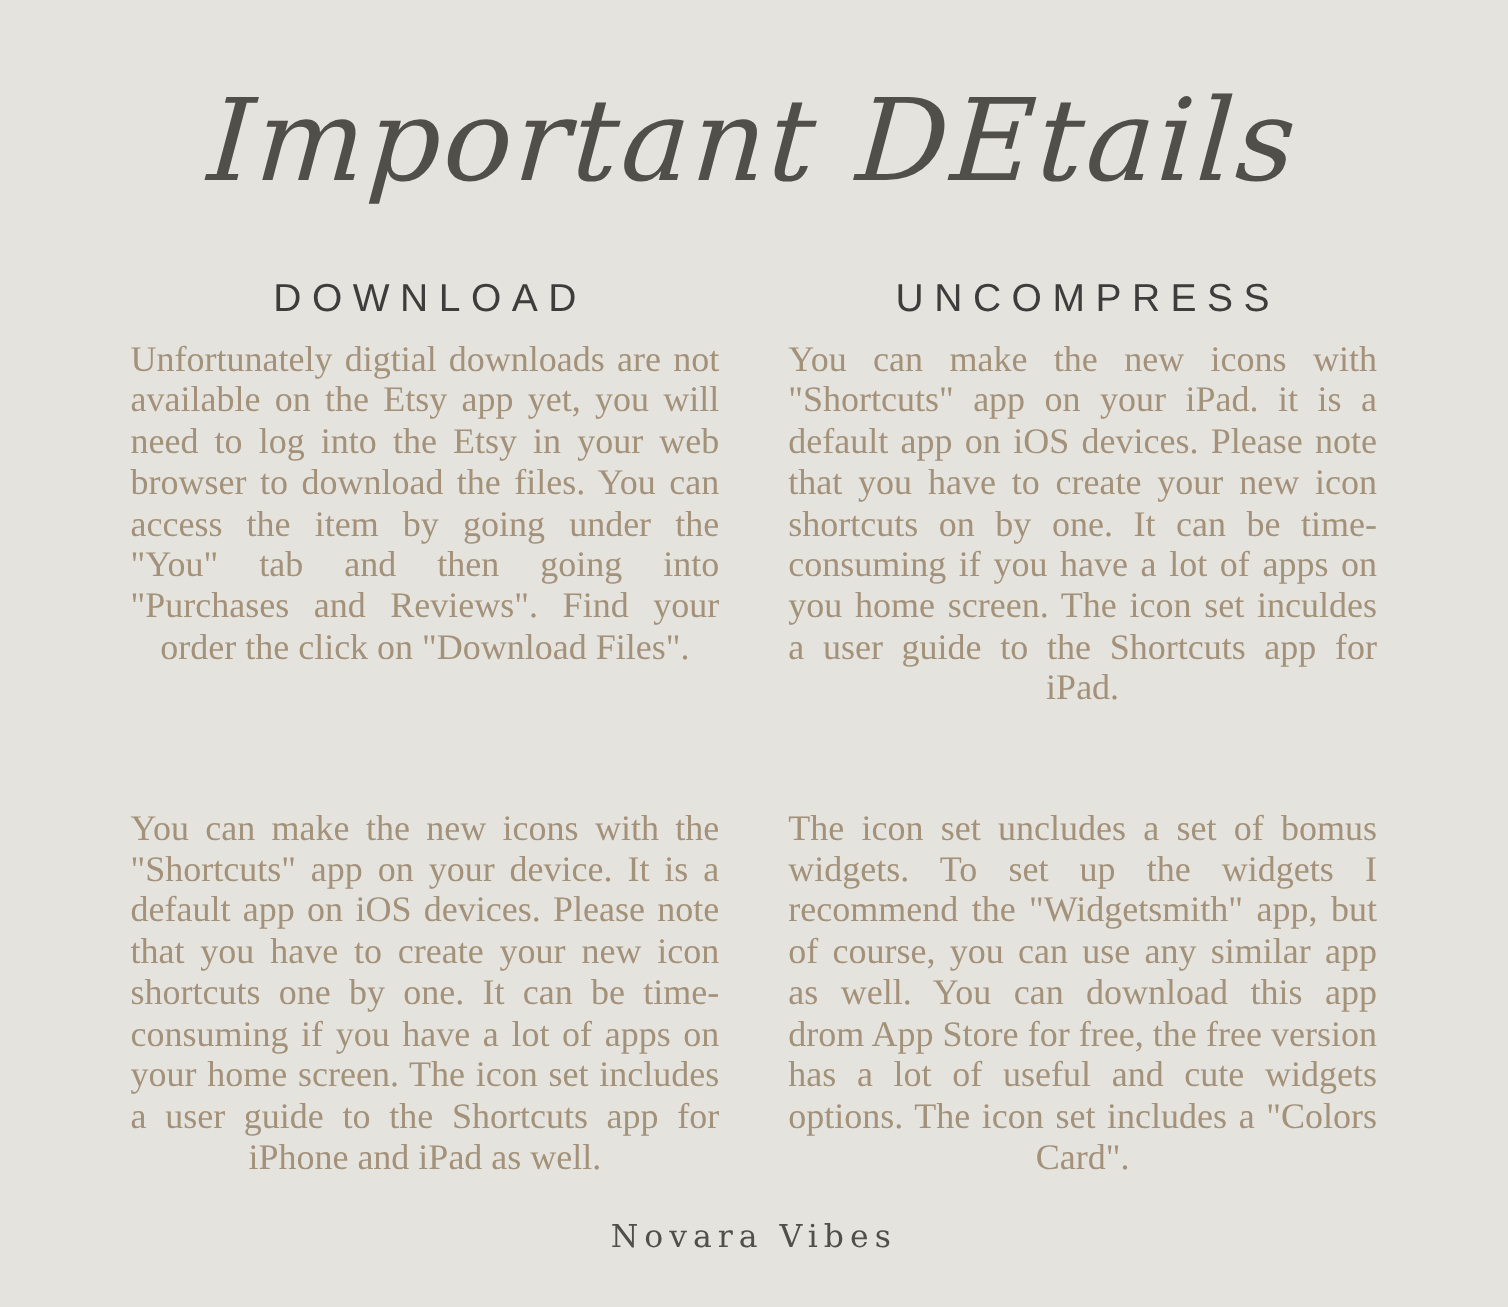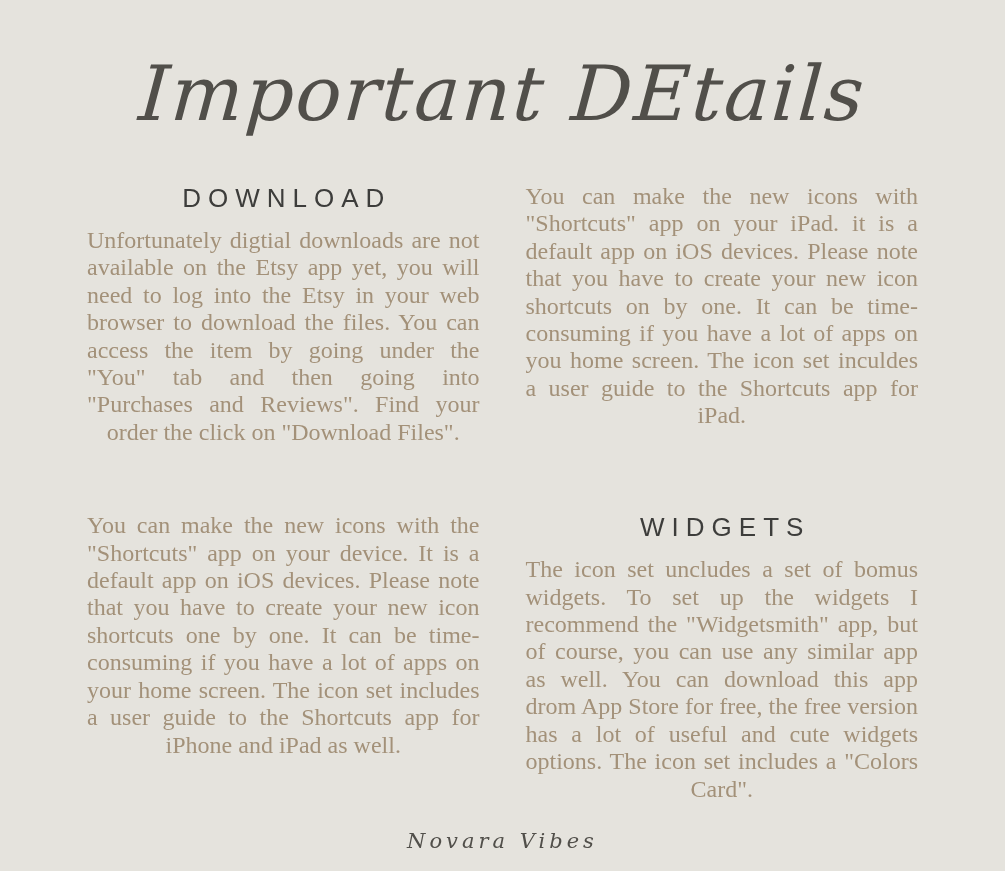--- a/index.html
+++ b/index.html
@@ -56,50 +56,49 @@
     font-size: 24px;
     line-height: 27.4px;
     color: var(--body-color);
     text-align: justify;
     text-align-last: center;
   }
   .footer-signature {
     margin-top: 26px;
     text-align: center;
     font-family: cursive, "DejaVu Serif", serif;
-    font-style: italic;
     font-size: 21px;
     letter-spacing: 4px;
     color: var(--script-color);
   }
 </style>
 </head>
 <body>
 
 <div class="page">
 
   <h1 class="page-title">Important DEtails</h1>
 
   <div class="sections-grid">
 
     <section>
       <h2 class="section-heading">DOWNLOAD</h2>
       <p class="section-body">Unfortunately digtial downloads are not available on the Etsy app yet, you will need to log into the Etsy in your web browser to download the files. You can access the item by going under the "You" tab and then going into "Purchases and Reviews". Find your order the click on "Download Files".</p>
     </section>
 
     <section>
+      <h2 class="section-heading">UNCOMPRESS</h2>
       <p class="section-body">You can make the new icons with "Shortcuts" app on your iPad. it is a default app on iOS devices. Please note that you have to create your new icon shortcuts on by one. It can be time-consuming if you have a lot of apps on you home screen. The icon set inculdes a user guide to the Shortcuts app for iPad.</p>
     </section>
 
     <section>
       <p class="section-body">You can make the new icons with the "Shortcuts" app on your device. It is a default app on iOS devices. Please note that you have to create your new icon shortcuts one by one. It can be time-consuming if you have a lot of apps on your home screen. The icon set includes a user guide to the Shortcuts app for iPhone and iPad as well.</p>
     </section>
 
     <section>
-      <h2 class="section-heading">WIDGETS</h2>
       <p class="section-body">The icon set uncludes a set of bomus widgets. To set up the widgets I recommend the "Widgetsmith" app, but of course, you can use any similar app as well. You can download this app drom App Store for free, the free version has a lot of useful and cute widgets options. The icon set includes a "Colors Card".</p>
     </section>
 
   </div>
 
   <div class="footer-signature">Novara Vibes</div>
 
 </div>
 
 </body></html>

